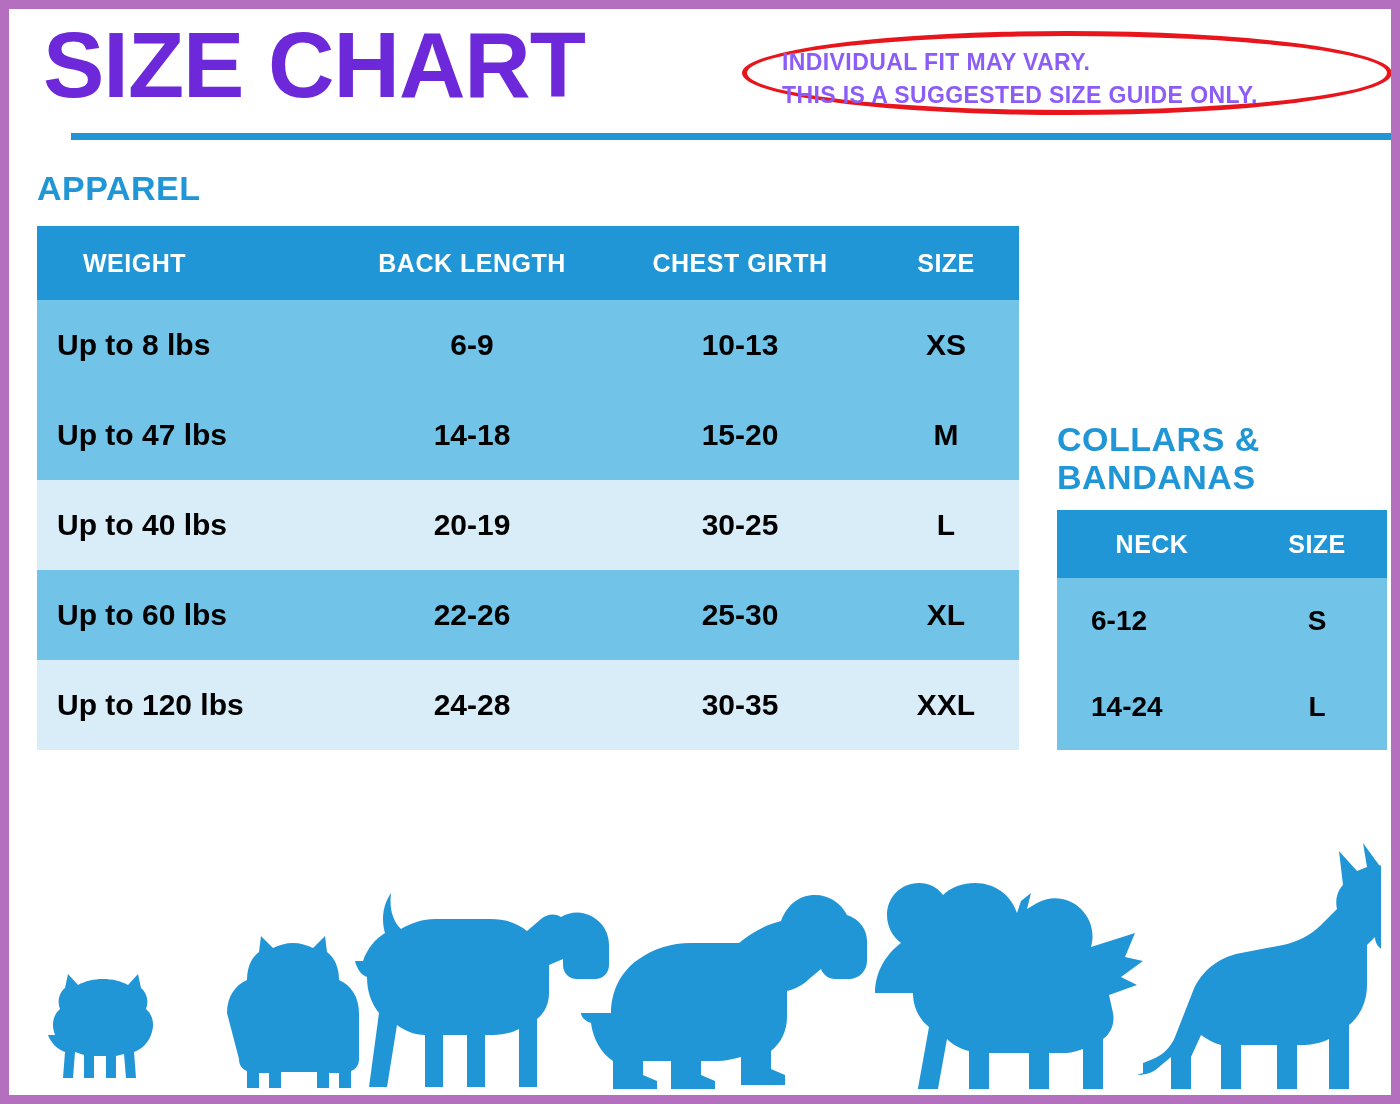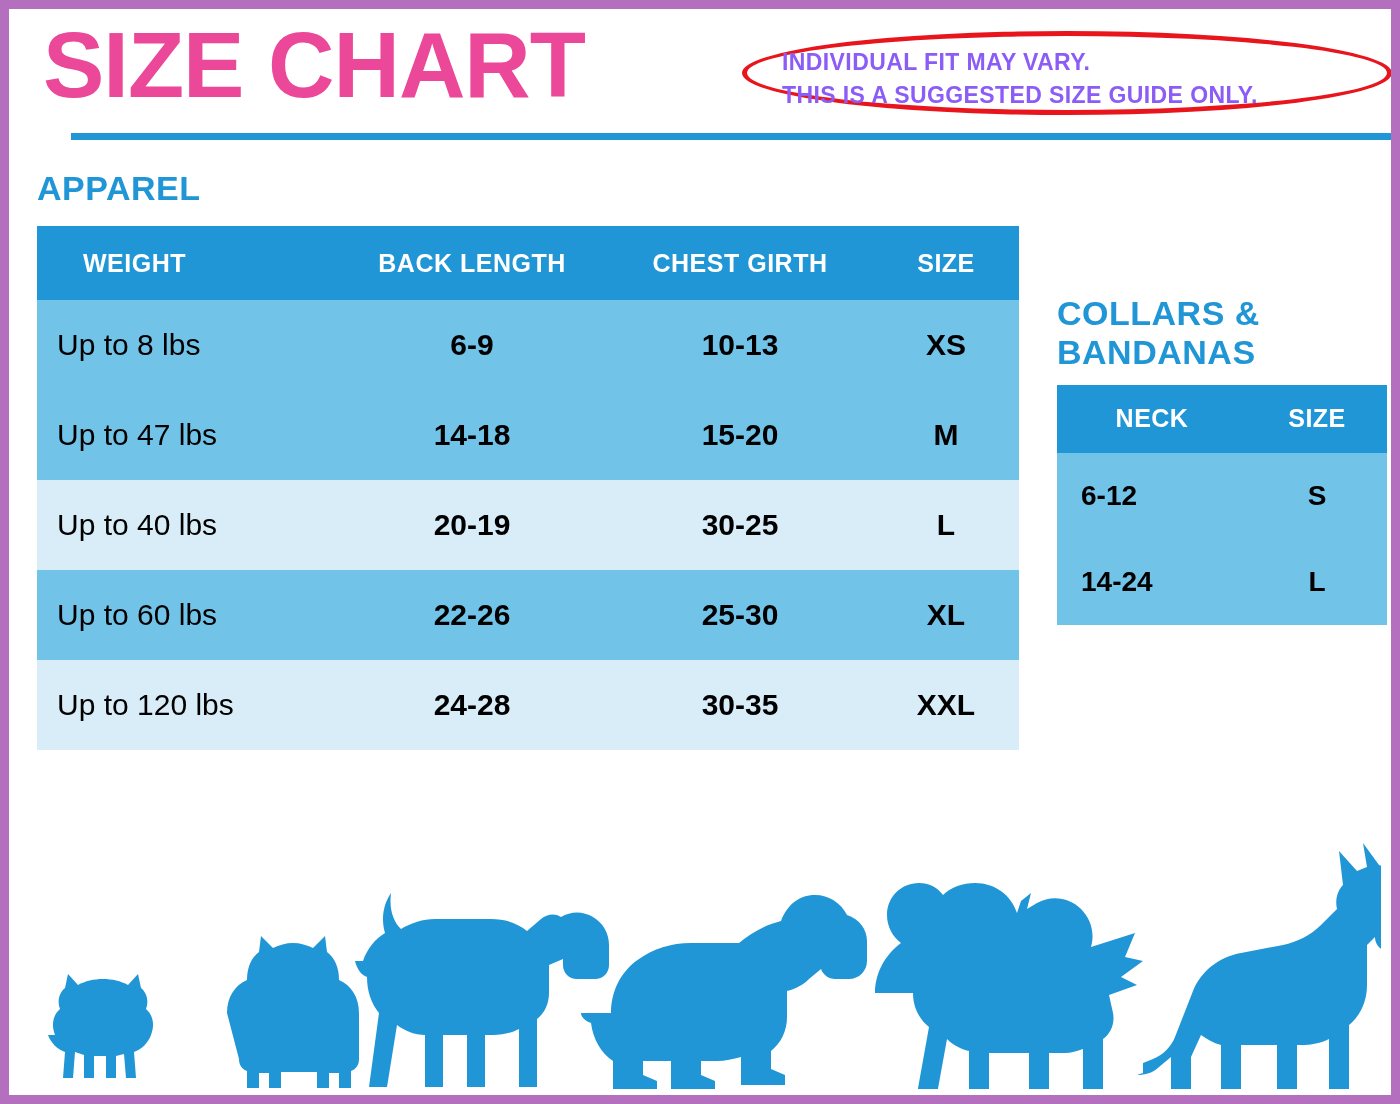--- a/index.html
+++ b/index.html
@@ -31,21 +31,21 @@
   .title-row {
     position: relative;
     height: 118px;
   }
   .main-title {
     position: absolute;
     left: 6px;
     top: 10px;
     font-size: 92px;
     font-weight: bold;
-    color: #ec4899;
+    color: #6d28d9;
     letter-spacing: -1px;
     line-height: 1;
     font-family: "Liberation Sans", sans-serif;
   }
   .disclaimer-wrap {
     position: absolute;
     left: 705px;
     top: 22px;
     width: 650px;
     height: 84px;
@@ -87,21 +87,21 @@
     font-size: 34px;
     font-weight: bold;
     letter-spacing: 0.5px;
     line-height: 1.12;
   }
 
   .content {
     position: relative;
     margin-top: 42px;
     display: flex;
-    align-items: center;
+    align-items: flex-end;
   }
   .left-col {
     width: 982px;
     flex: 0 0 982px;
   }
   .right-col {
     margin-left: 38px;
     width: 330px;
     flex: 0 0 330px;
   }
@@ -133,21 +133,21 @@
     height: 88px;
     font-size: 30px;
     font-weight: bold;
     color: #000000;
     text-align: center;
     vertical-align: middle;
   }
   .apparel-table tbody td.col-weight {
     text-align: left;
     padding-left: 20px;
-    font-weight: normal;
+    font-weight: bold;
   }
   .row-dark td { background: #72c3e8; }
   .row-light td { background: #d9edf9; }
 
   .collars-table {
     margin-top: 14px;
   }
   .collars-table thead th {
     background: #2196d6;
     color: #ffffff;
@@ -160,21 +160,21 @@
   }
   .collars-table tbody td {
     height: 84px;
     font-size: 28px;
     font-weight: bold;
     color: #000000;
     vertical-align: middle;
   }
   .collars-table tbody td.col-neck {
     text-align: left;
-    padding-left: 24px;
+    padding-left: 34px;
   }
   .collars-table tbody td.col-size {
     text-align: center;
   }
 
   
   .dogs {
     position: absolute;
     left: 28px;
     bottom: 6px;

